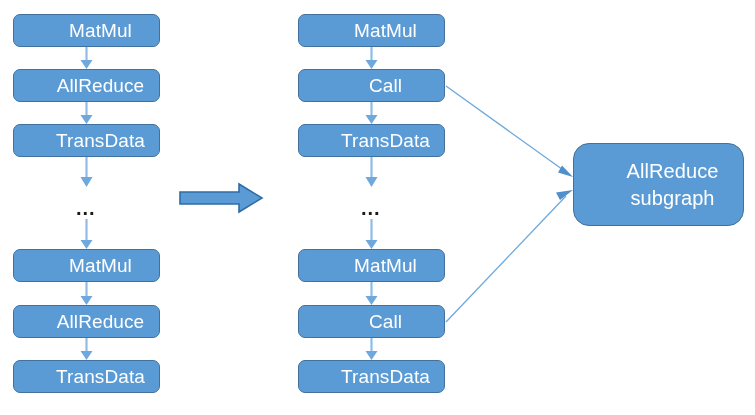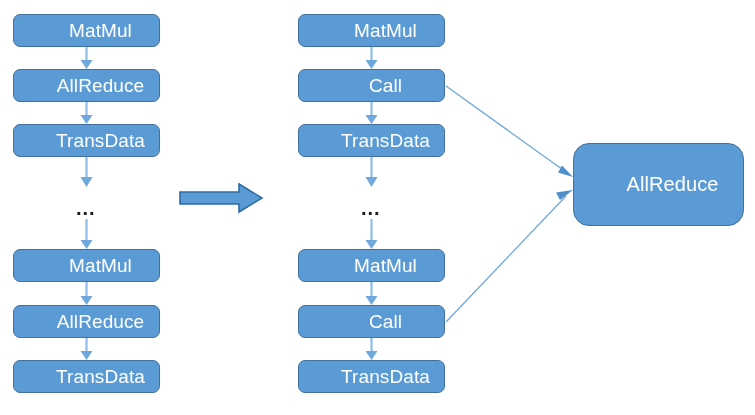--- a/index.html
+++ b/index.html
@@ -150,15 +150,16 @@
   <div class="node" style="left:298px; top:14px;  width:147px; height:33px;">MatMul</div>
   <div class="node" style="left:298px; top:69px;  width:147px; height:33px;">Call</div>
   <div class="node" style="left:298px; top:124px; width:147px; height:33px;">TransData</div>
   <div class="ellipsis" style="left:361px; top:198px;">...</div>
   <div class="node" style="left:298px; top:249px; width:147px; height:33px;">MatMul</div>
   <div class="node" style="left:298px; top:305px; width:147px; height:33px;">Call</div>
   <div class="node" style="left:298px; top:360px; width:147px; height:33px;">TransData</div>
 
   <div class="node big" style="left:573px; top:143px; width:171px; height:83px;">
     <span>AllReduce</span>
+    <span>subgraph</span>
   </div>
 
 </div>
 
 </body></html>

